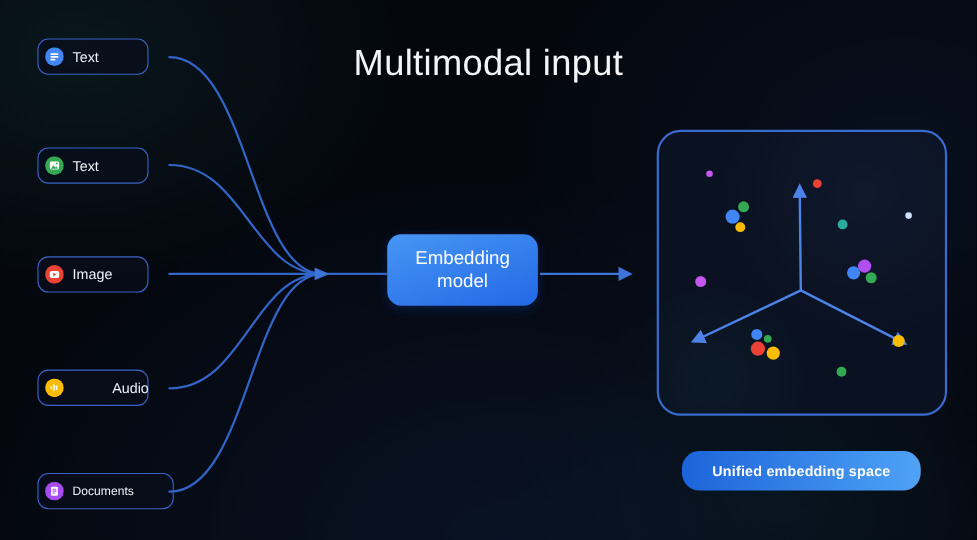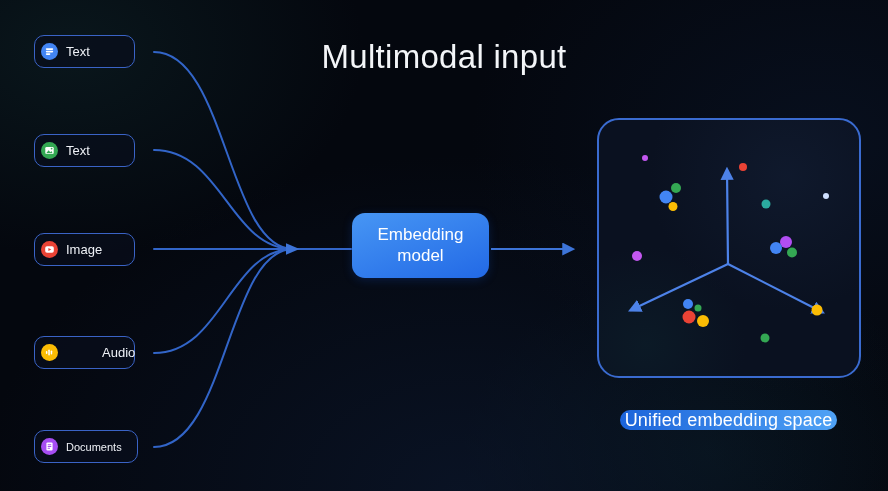--- a/index.html
+++ b/index.html
@@ -23,42 +23,42 @@
     background:rgba(8,14,28,0.72);
     border:1.5px solid #3a63c6;border-radius:10px;
   }
   .chip .label{color:#eef1f6;font-size:13px;}
   .chip.small .label{font-size:11px;}
   .chip .icon{width:17px;height:17px;flex:0 0 17px;display:block;}
   #chip-text{top:35px;}
   #chip-image{top:134px;}
   #chip-video{top:233px;}
   #chip-audio{top:336px;gap:44px;}
-  #chip-documents{top:430px;width:104px;}
+  #chip-documents{top:430px;width:124px;}
   .model-box{
     position:absolute;left:352px;top:213px;width:137px;height:65px;
     border-radius:13px;background:linear-gradient(160deg,#4796f4 0%,#2269e6 100%);
     display:flex;align-items:center;justify-content:center;text-align:center;
     color:#ffffff;font-size:17px;font-weight:500;line-height:1.22;
     box-shadow:0 2px 10px rgba(20,80,200,0.25);
   }
   .model-box span{display:block;width:100px;}
   .space-box{
     position:absolute;left:597px;top:118px;width:264px;height:260px;
     border:2px solid #3a6bd0;border-radius:22px;box-sizing:border-box;
     background:
       radial-gradient(70% 70% at 72% 22%, rgba(16,26,46,0.9), rgba(0,0,0,0) 75%),
       radial-gradient(55% 55% at 18% 88%, rgba(14,42,50,0.35), rgba(0,0,0,0) 70%),
       #0a1120;
   }
   .pill{
-    position:absolute;left:620px;top:410px;width:217px;height:20px;
+    position:absolute;left:620px;top:410px;width:217px;height:36px;
     border-radius:16px;background:linear-gradient(90deg,#1c64da 0%,#4fa2f5 100%);
     display:flex;align-items:center;justify-content:center;
-    color:#ffffff;font-size:18px;font-weight:400;letter-spacing:.2px;
+    color:#ffffff;font-size:13px;font-weight:700;letter-spacing:.2px;
   }
   #overlay{position:absolute;left:0;top:0;width:888px;height:491px;pointer-events:none;}
 </style>
 </head>
 <body>
 
 <div id="canvas">
 
   <div class="title">Multimodal input</div>
 

